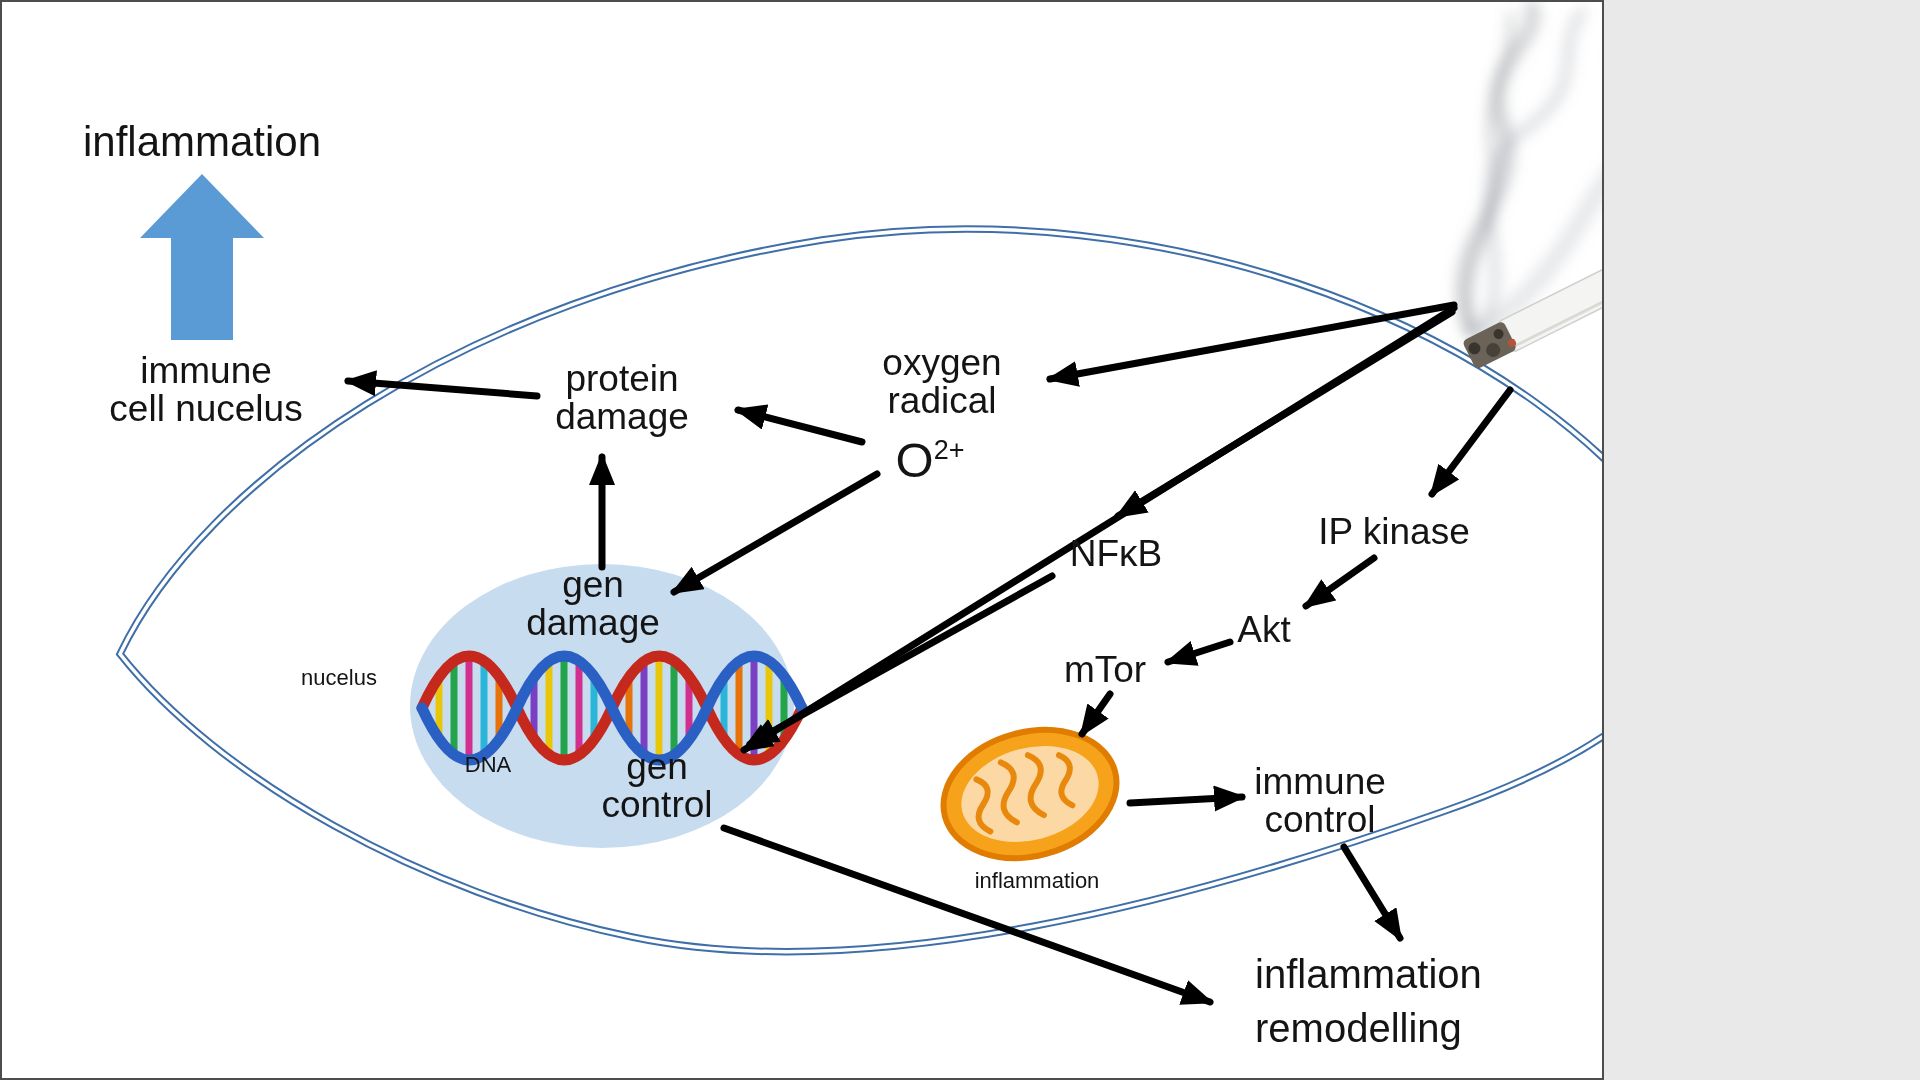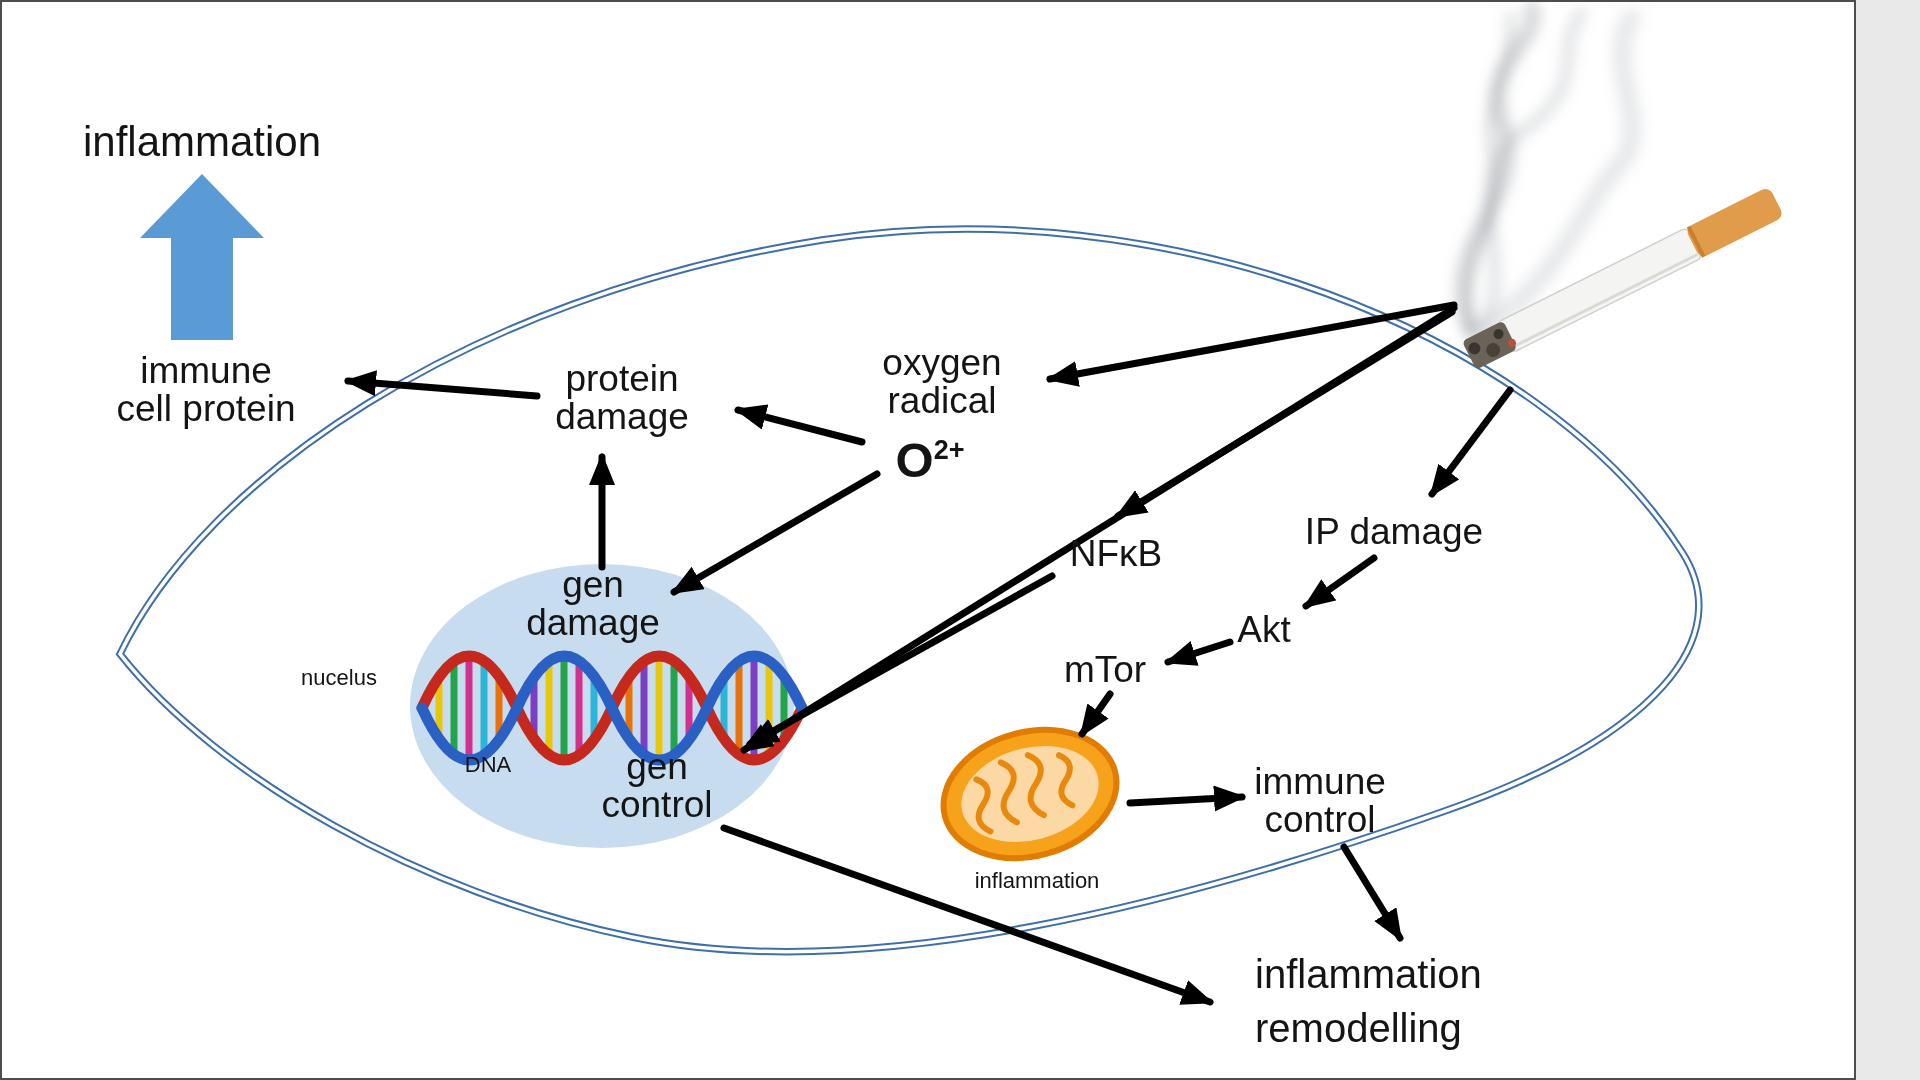--- a/index.html
+++ b/index.html
@@ -1,18 +1,18 @@
 <!DOCTYPE html>
 <html><head>
 <meta charset="utf-8">
 <style>
   html,body{margin:0;padding:0;background:#e9e9e9;}
   #stage{
     position:relative;
-    width:1856px;height:1080px;
+    width:1604px;height:1080px;
     background:#ffffff;
     border:2px solid #4d4d4d;
     box-sizing:border-box;
     overflow:hidden;
     font-family:"Liberation Sans", sans-serif;
   }
   #canvas{position:absolute;left:0;top:0;}
   .label{
     position:absolute;
     transform:translate(-50%,-50%);
@@ -20,21 +20,21 @@
     white-space:nowrap;
     color:#141414;
     line-height:1.04;
     z-index:5;
   }
   .label span{display:block;}
   .xl{font-size:42px;}
   .md{font-size:37px;}
   .sm{font-size:22px;}
   .rem{font-size:40px;line-height:1.35;text-align:left;transform:translate(0,0);}
-  .o2{font-size:49px;font-weight:bold;}
+  .o2{font-size:49px;}
   .o2 sup{font-size:27px;}
   .o2 span{display:inline;}
 </style>
 </head>
 <body>
 
 <div id="stage">
 
   <svg id="canvas" width="1920" height="1080" viewBox="0 0 1920 1080">
     <defs>
@@ -133,40 +133,40 @@
       <line x1="1128" y1="801" x2="1240" y2="795" marker-end="url(#ah)"></line>
       <line x1="1342" y1="845" x2="1398" y2="936" marker-end="url(#ah)"></line>
       <line x1="722" y1="826" x2="1208" y2="1000" marker-end="url(#ah)"></line>
     </g>
   </svg>
 
   <div class="label xl" style="left:200px;top:140px">inflammation</div>
 
   <div class="label md" style="left:204px;top:388px">
     <span>immune</span>
-    <span>cell protein</span>
+    <span>cell nucelus</span>
   </div>
 
   <div class="label md" style="left:620px;top:396px">
     <span>protein</span>
     <span>damage</span>
   </div>
 
   <div class="label md" style="left:940px;top:380px">
     <span>oxygen</span>
     <span>radical</span>
   </div>
 
   <div class="label o2" style="left:928px;top:458px">
     <span>O</span><sup>2+</sup>
   </div>
 
   <div class="label md" style="left:1114px;top:552px">NFκB</div>
 
-  <div class="label md" style="left:1392px;top:530px">IP damage</div>
+  <div class="label md" style="left:1392px;top:530px">IP kinase</div>
 
   <div class="label md" style="left:1262px;top:628px">Akt</div>
 
   <div class="label md" style="left:1103px;top:668px">mTor</div>
 
   <div class="label md" style="left:591px;top:602px">
     <span>gen</span>
     <span>damage</span>
   </div>
 

